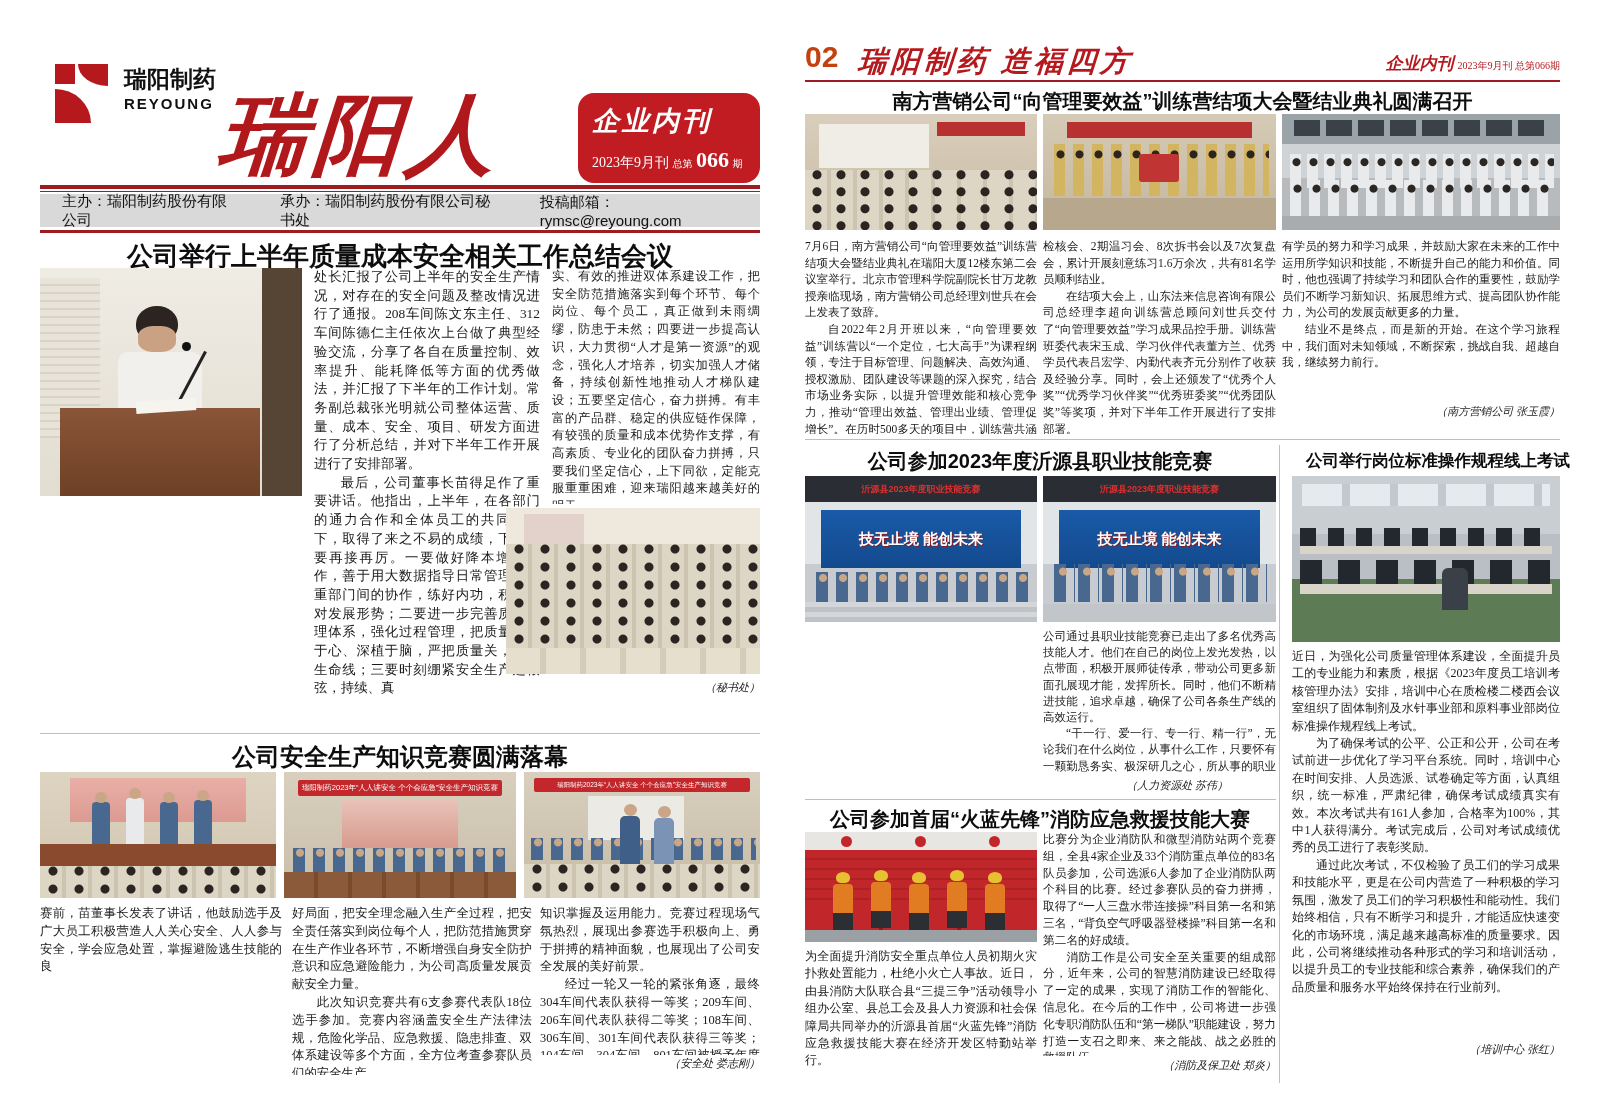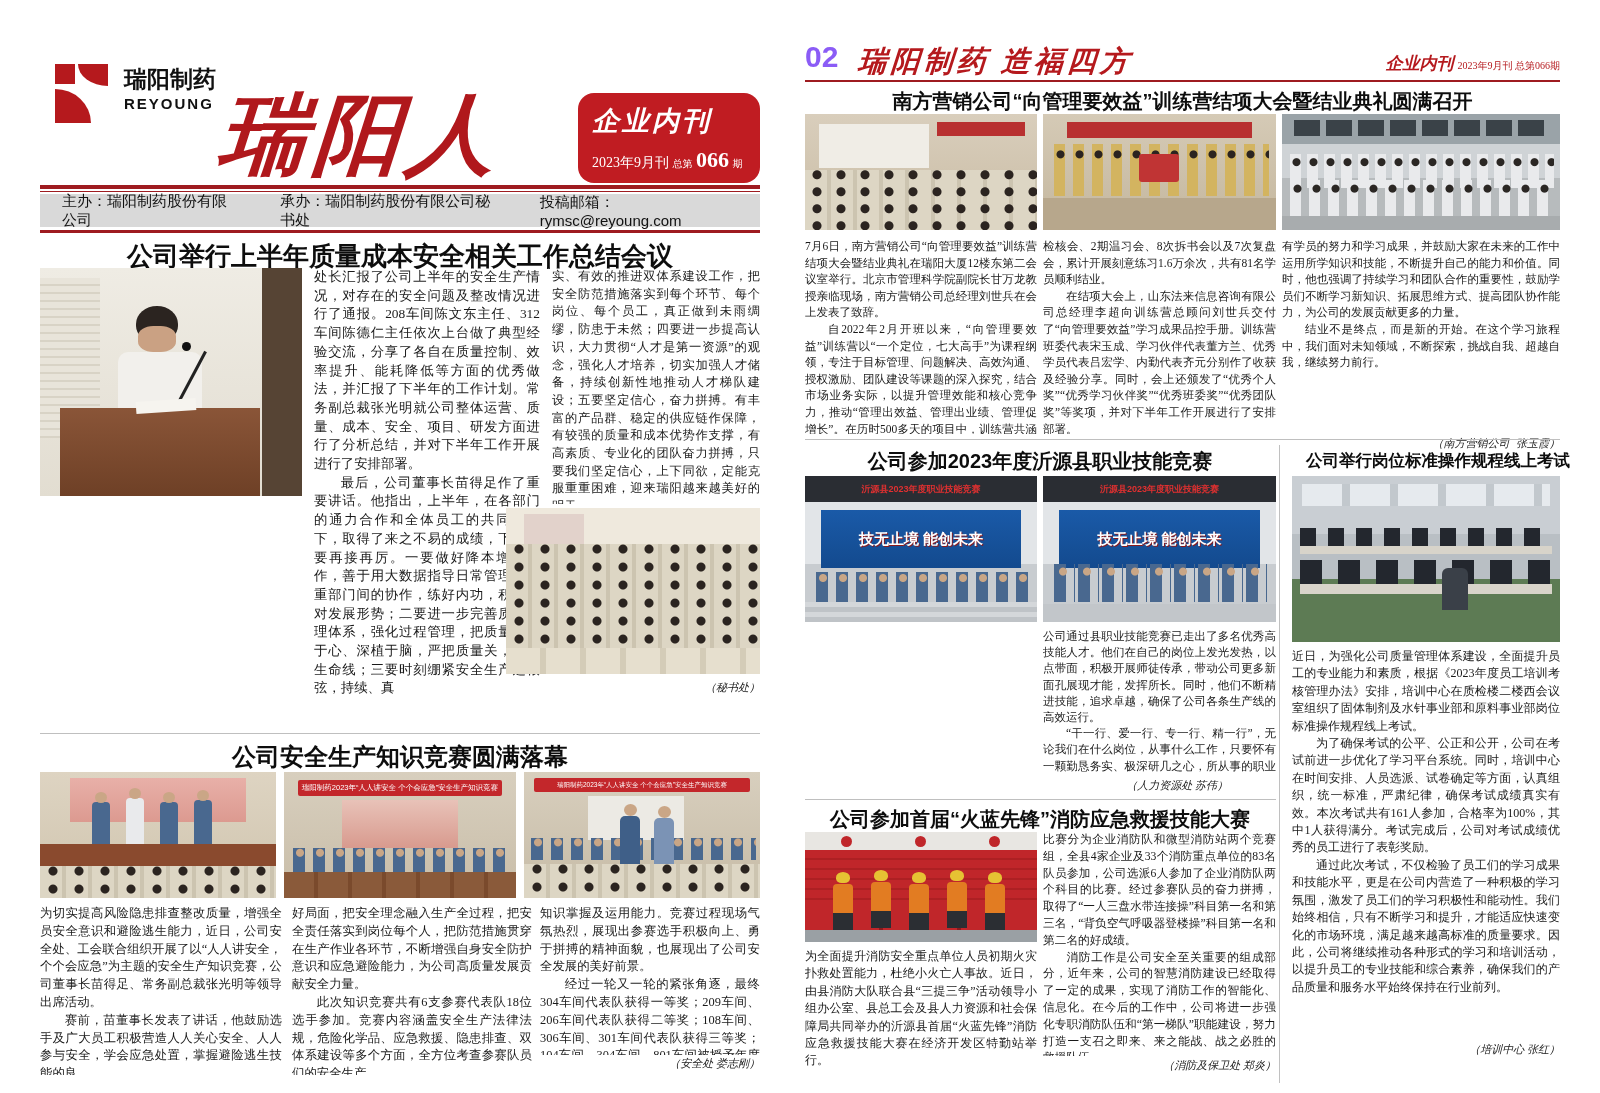--- a/index.html
+++ b/index.html
@@ -30,21 +30,21 @@
   .body-lc{font-size:12.3px;line-height:17.7px;}
   .body-l2{font-size:12.4px;line-height:17.8px;}
   .body-r3{font-size:11.5px;line-height:16.6px;}
   .body-r4{font-size:11.5px;line-height:16.2px;}
   .body-r{font-size:12px;line-height:17.4px;}
   .body-r6{font-size:11.7px;line-height:16.8px;}
   .caption{font-size:11px;color:#222;text-align:right;font-style:italic;}
   .divider{border-top:1px solid #bfbfbf;height:0;}
   .vdivider{border-left:1px solid #c0c0c0;width:0;}
   
-  .pagenum{font-family:"Liberation Sans","DejaVu Sans",sans-serif;font-weight:bold;font-size:30px;color:#8b5cf6;}
+  .pagenum{font-family:"Liberation Sans","DejaVu Sans",sans-serif;font-weight:bold;font-size:30px;color:#c2410c;}
   .slogan{font-size:29px;font-weight:bold;font-style:italic;color:#b5191d;letter-spacing:4px;transform:skewX(-4deg);}
   .p2issue{color:#b5191d;text-align:right;}
   .p2issue .big{font-size:17px;font-weight:bold;font-style:italic;}
   .p2issue .small{font-size:10px;}
   
   .photo{position:absolute;overflow:hidden;background:#cfc8ba;}
   .photo div{position:absolute;}
   .crowd{background-image:radial-gradient(circle at 50% 28%,#2b2420 4px,transparent 5px),
          repeating-linear-gradient(90deg,#ddd6c4 0 22px,#ccc4b0 22px 26px);background-size:26px 18px,auto;}
   .teamrow{background-image:radial-gradient(circle at 50% 20%,#c9a686 3.5px,transparent 4.5px),
@@ -162,21 +162,20 @@
     <div style="left:64px;top:24px;width:96px;height:44px;background:#eceae4;"></div>
     <div class="teamrow" style="left:4px;top:66px;width:228px;height:22px;"></div>
     <div style="left:96px;top:44px;width:20px;height:66px;background:#3f5f88;border-radius:5px 5px 0 0;"></div>
     <div style="left:100px;top:32px;width:13px;height:12px;background:#caa686;border-radius:50%;"></div>
     <div style="left:130px;top:46px;width:20px;height:64px;background:#7b93b5;border-radius:5px 5px 0 0;"></div>
     <div style="left:134px;top:34px;width:13px;height:12px;background:#caa686;border-radius:50%;"></div>
     <div class="crowd" style="left:0;top:92px;width:100%;height:34px;"></div>
   </div>
 
   <div class="abs body-l2 flush" style="left:40px;top:905px;width:242px;height:170px;overflow:hidden;">
-      <p class="para">为切实提高风险隐患排查整改质量，增强全员安全意识和避险逃生能力，近日，公司安全处、工会联合组织开展了以“人人讲安全，个个会应急”为主题的安全生产知识竞赛，公司董事长苗得足、常务副总裁张光明等领导出席活动。</p>
       <p class="para">赛前，苗董事长发表了讲话，他鼓励选手及广大员工积极营造人人关心安全、人人参与安全，学会应急处置，掌握避险逃生技能的良</p>
     </div>
   <div class="abs body-l2 flush" style="left:292px;top:905px;width:240px;height:170px;overflow:hidden;">
       <p class="para" style="text-indent: 0px;">好局面，把安全理念融入生产全过程，把安全责任落实到岗位每个人，把防范措施贯穿在生产作业各环节，不断增强自身安全防护意识和应急避险能力，为公司高质量发展贡献安全力量。</p>
       <p class="para">此次知识竞赛共有6支参赛代表队18位选手参加。竞赛内容涵盖安全生产法律法规，危险化学品、应急救援、隐患排查、双体系建设等多个方面，全方位考查参赛队员们的安全生产</p>
     </div>
   <div class="abs body-l2 flush" style="left:540px;top:905px;width:220px;height:150px;overflow:hidden;">
       <p class="para" style="text-indent: 0px;">知识掌握及运用能力。竞赛过程现场气氛热烈，展现出参赛选手积极向上、勇于拼搏的精神面貌，也展现出了公司安全发展的美好前景。</p>
       <p class="para">经过一轮又一轮的紧张角逐，最终304车间代表队获得一等奖；209车间、206车间代表队获得二等奖；108车间、306车间、301车间代表队获得三等奖；104车间、304车间、801车间被授予年度安全生产月优秀组织奖。</p>
     </div>
@@ -216,21 +215,21 @@
       <p class="para">自2022年2月开班以来，“向管理要效益”训练营以“一个定位，七大高手”为课程纲领，专注于目标管理、问题解决、高效沟通、授权激励、团队建设等课题的深入探究，结合市场业务实际，以提升管理效能和核心竞争力，推动“管理出效益、管理出业绩、管理促增长”。在历时500多天的项目中，训练营共涵盖8期面授课、4次</p>
     </div>
   <div class="abs body-r3 flush" style="left:1043px;top:238px;width:233px;height:196px;overflow:hidden;">
       <p class="para" style="text-indent: 0px;">检核会、2期温习会、8次拆书会以及7次复盘会，累计开展刻意练习1.6万余次，共有81名学员顺利结业。</p>
       <p class="para">在结项大会上，山东法来信息咨询有限公司总经理李超向训练营总顾问刘世兵交付了“向管理要效益”学习成果品控手册。训练营班委代表宋玉成、学习伙伴代表董方兰、优秀学员代表吕宏学、内勤代表齐元分别作了收获及经验分享。同时，会上还颁发了“优秀个人奖”“优秀学习伙伴奖”“优秀班委奖”“优秀团队奖”等奖项，并对下半年工作开展进行了安排部署。</p>
     </div>
   <div class="abs body-r3 flush" style="left:1282px;top:238px;width:278px;height:178px;overflow:hidden;">
       <p class="para" style="text-indent: 0px;">有学员的努力和学习成果，并鼓励大家在未来的工作中运用所学知识和技能，不断提升自己的能力和价值。同时，他也强调了持续学习和团队合作的重要性，鼓励学员们不断学习新知识、拓展思维方式、提高团队协作能力，为公司的发展贡献更多的力量。</p>
       <p class="para">结业不是终点，而是新的开始。在这个学习旅程中，我们面对未知领域，不断探索，挑战自我、超越自我，继续努力前行。</p>
     </div>
-  <div class="abs caption" style="left:1282px;top:436px;width:278px;font-family:Liberation Mono, monospace;">（南方营销公司 张玉霞）</div>
+  <div class="abs caption" style="left:1282px;top:404px;width:278px;">（南方营销公司 张玉霞）</div>
 
   <div class="abs divider" style="left:805px;top:439px;width:755px;"></div>
   <div class="abs vdivider" style="left:1279px;top:445px;height:638px;"></div>
 
   <div class="abs hl" style="left:805px;top:448px;width:470px;font-size:20px;">公司参加2023年度沂源县职业技能竞赛</div>
 
   <div class="photo" style="left:805px;top:476px;width:232px;height:146px;background:linear-gradient(#e2e5e8 0 60%,#c8ccd0 60%);">
     <div style="left:0;top:0;width:100%;height:26px;background:#2a2d33;display:flex;align-items:center;">
       <span class="ledtext">沂源县2023年度职业技能竞赛</span>
     </div>

